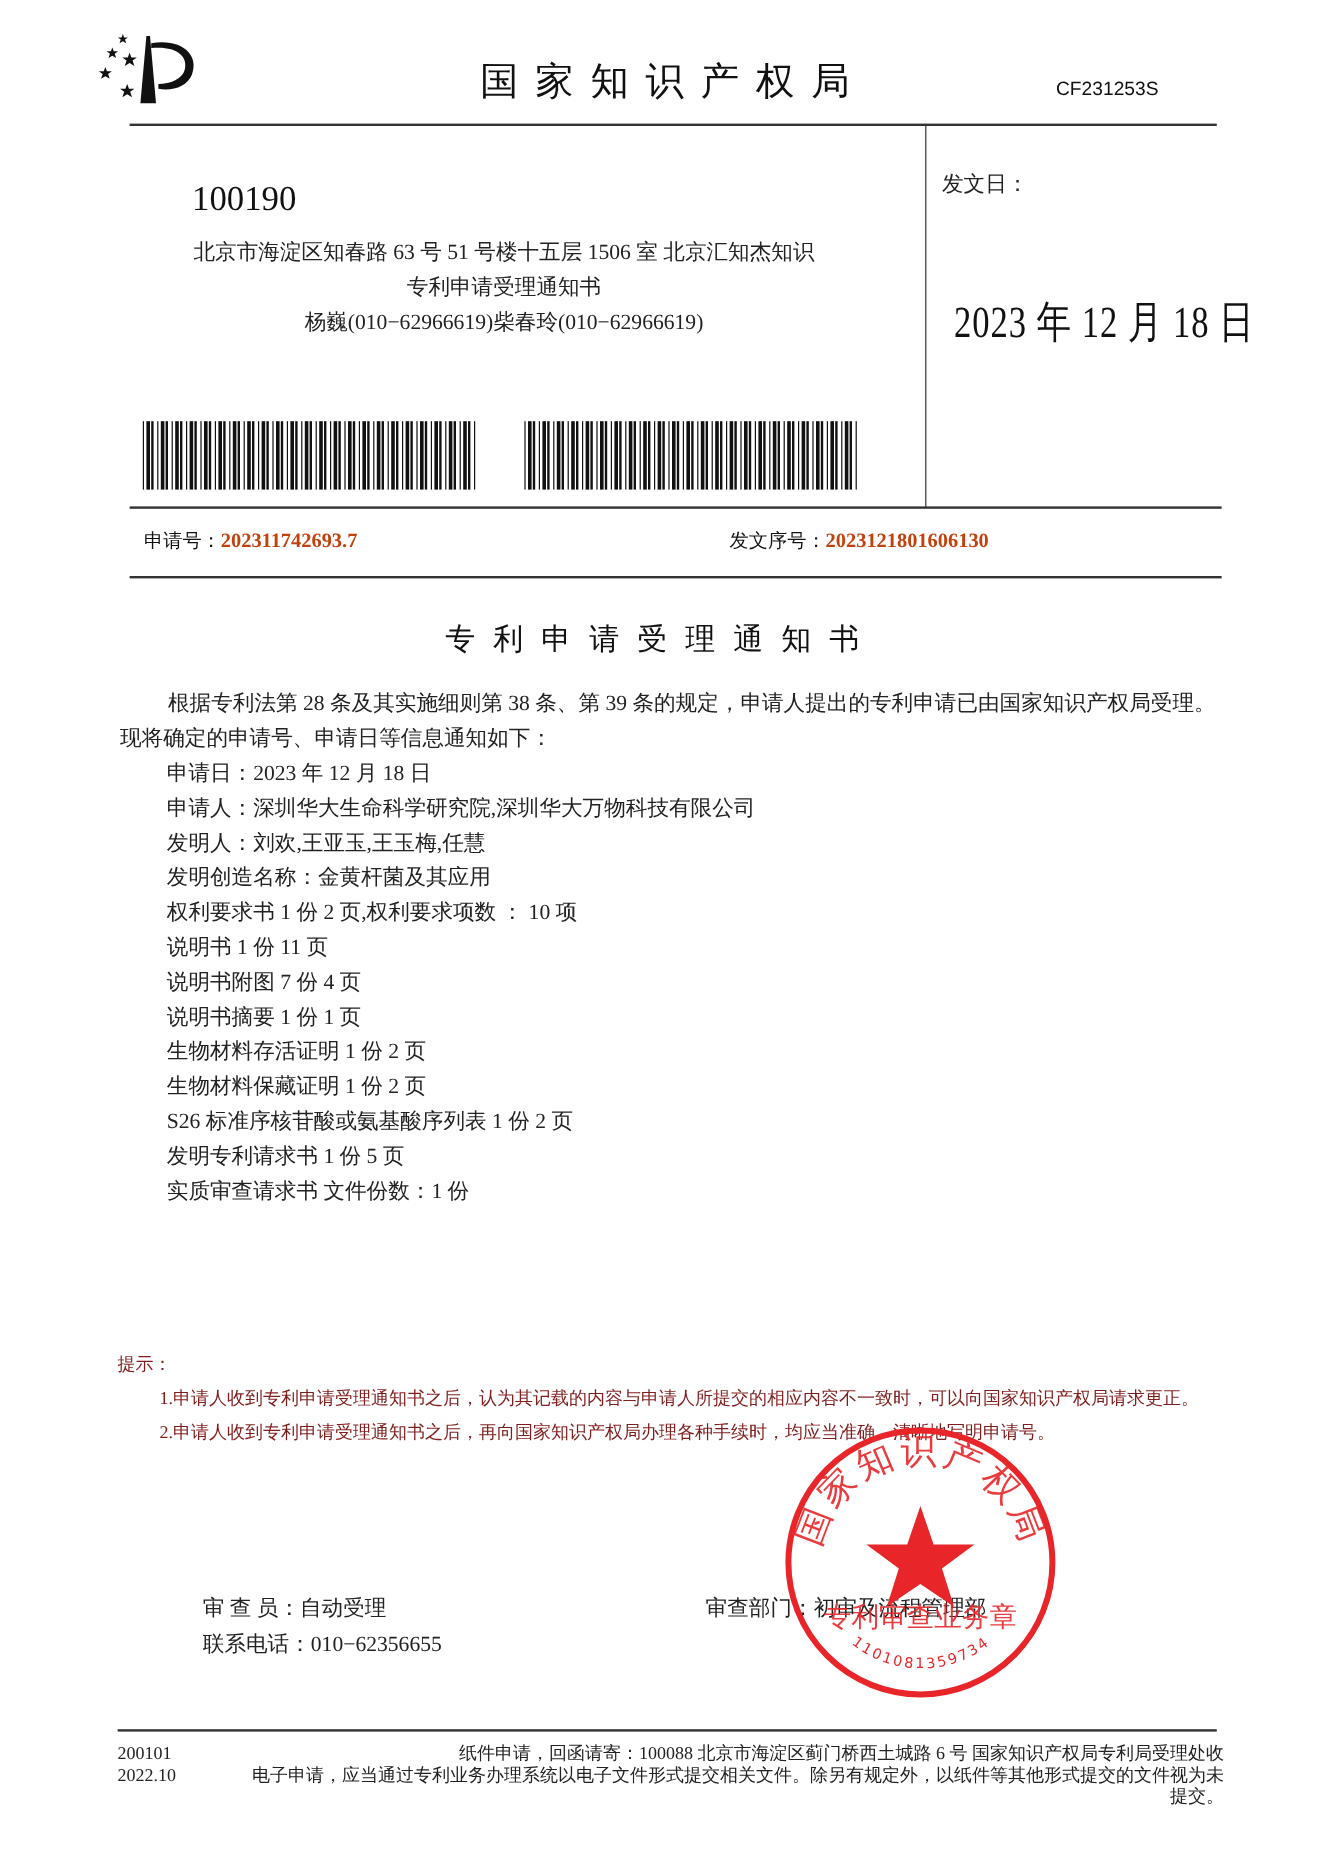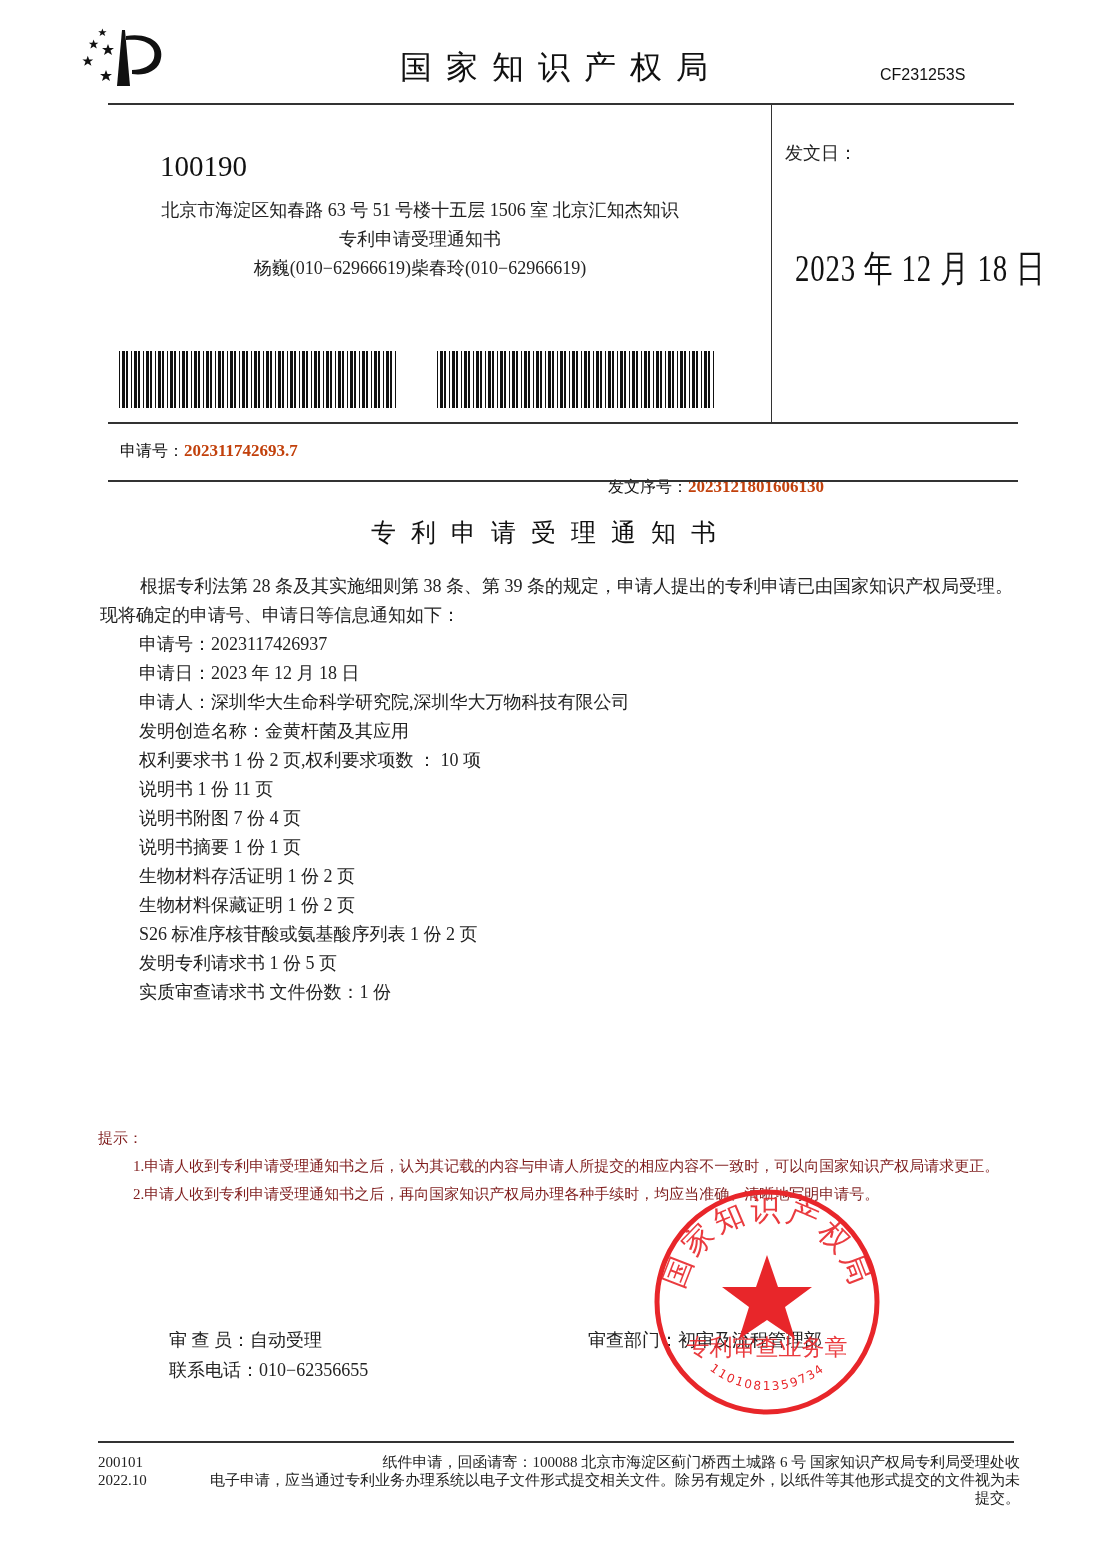--- a/index.html
+++ b/index.html
@@ -26,21 +26,21 @@
     .addr3 { top: 254px; }
 
     .date-label { left: 785px; top: 141px; font-size: 18px; color: #222; }
     .date-big { left: 795px; top: 244px; font-size: 37px; color: #111; transform: scaleX(0.78); transform-origin: left top; white-space: nowrap; letter-spacing: 1px; }
 
     .barcode { top: 351px; height: 57px; display: flex; align-items: stretch; }
     .barcode span { display: block; background: #111; height: 100%; }
 
     .field-row { top: 441px; font-size: 17px; color: #111; }
     .app-no-label { left: 120px; }
-    .issue-no-label { left: 608px; margin-top: 36px; }
+    .issue-no-label { left: 608px; }
     .field-row .v { color: #c2410c; font-weight: bold; }
 
     .doc-title { left: 0; width: 1102px; text-align: center; top: 516px; font-size: 25px; letter-spacing: 15px; font-family: "DejaVu Sans", sans-serif; color: #111; }
 
     .body-text { font-size: 18px; color: #222; line-height: 29px; }
     .intro { left: 100px; top: 572px; width: 920px; text-indent: 40px; }
     .lines { left: 139px; top: 630px; }
     .lines div { white-space: nowrap; height: 29px; }
 
     .tips { left: 98px; top: 1124px; font-size: 15px; color: #7f1d1d; line-height: 28px; width: 920px; }
@@ -241,23 +241,23 @@
   <span style="font-family:'DejaVu Sans',sans-serif;font-size:16px;">发文序号：</span><span class="v">2023121801606130</span>
 </div>
 
 <div class="abs hline" style="left:108px; top:480px; width:910px; height:1.5px;"></div>
 
 <div class="abs doc-title">专利申请受理通知书</div>
 
 <div class="abs body-text intro">根据专利法第 28 条及其实施细则第 38 条、第 39 条的规定，申请人提出的专利申请已由国家知识产权局受理。现将确定的申请号、申请日等信息通知如下：</div>
 
 <div class="abs body-text lines">
-  <div><span>申请号：</span><span>2023117426937</span></div>
   <div><span>申请日：</span><span>2023 年 12 月 18 日</span></div>
   <div><span>申请人：</span><span>深圳华大生命科学研究院,深圳华大万物科技有限公司</span></div>
+  <div><span>发明人：</span><span>刘欢,王亚玉,王玉梅,任慧</span></div>
   <div><span>发明创造名称：</span><span>金黄杆菌及其应用</span></div>
   <div>权利要求书 1 份 2 页,权利要求项数 ：  10 项</div>
   <div>说明书 1 份 11 页</div>
   <div>说明书附图 7 份 4 页</div>
   <div>说明书摘要 1 份 1 页</div>
   <div>生物材料存活证明 1 份 2 页</div>
   <div>生物材料保藏证明 1 份 2 页</div>
   <div>S26 标准序核苷酸或氨基酸序列表 1 份 2 页</div>
   <div>发明专利请求书 1 份 5 页</div>
   <div>实质审查请求书 文件份数：1 份</div>

